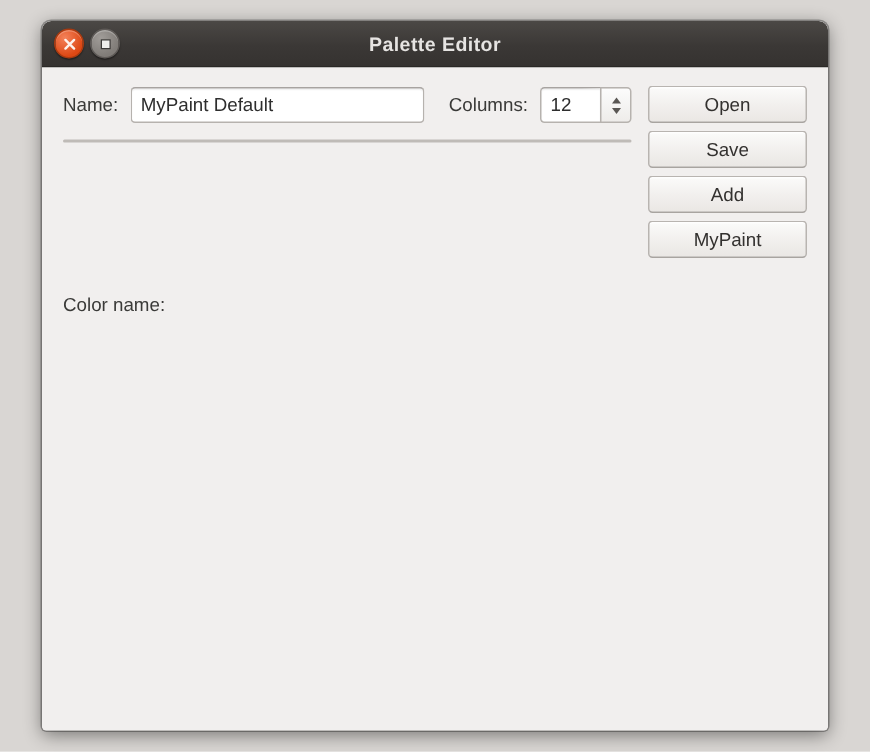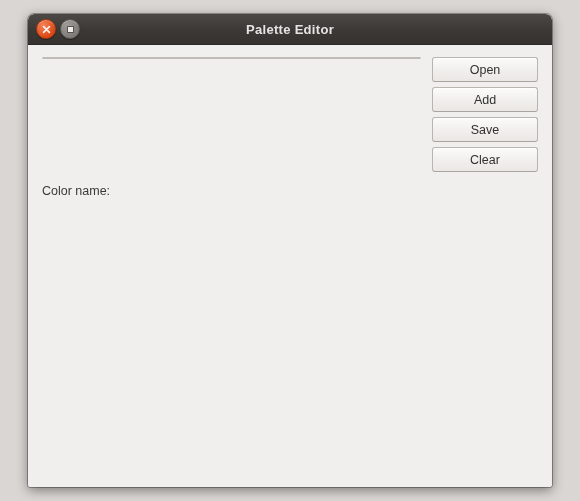--- a/index.html
+++ b/index.html
@@ -190,21 +190,21 @@
     border-radius: 2px;
     padding: 0;
     position: relative;
     overflow: hidden;
     min-height: 0;
   }
 
   
   #colorname-line {
     display: flex;
-    align-items: flex-start;
+    align-items: flex-end;
     height: 26px;
     margin-top: 12px;
   }
   #colorname-field { flex: 1 1 auto; min-width: 0; }
 
   #actionbar {
     display: flex;
     justify-content: flex-end;
     gap: 8px;
     margin-top: 14px;
@@ -234,32 +234,45 @@
       </div>
       <div id="title-text">Palette Editor</div>
     </div>
 
     <div id="content">
 
       <div id="top-row">
 
         <div id="left-col">
 
+          <div class="form-line">
+            <span class="flabel">Name:</span>
+            <div class="textfield" id="name-field">MyPaint Default</div>
+
+            <span class="flabel" id="columns-label">Columns:</span>
+            <div id="columns-wrap">
+              <div class="textfield" id="columns-field">12</div>
+              <div id="columns-stepper">
+                <span class="arrow-up"></span>
+                <span class="arrow-down"></span>
+              </div>
+            </div>
+          </div>
 
           <div id="palette-frame">
             
           </div>
 
         </div>
 
         <div id="right-col">
           <div class="btn">Open</div>
+          <div class="btn">Save</div>
           <div class="btn">Add</div>
-          <div class="btn">Save</div>
-          <div class="btn">Clear</div>
+          <div class="btn">MyPaint</div>
         </div>
 
       </div>
 
       <div id="colorname-line">
         <span class="flabel">Color name:</span>
       </div>
 
 
     </div>

